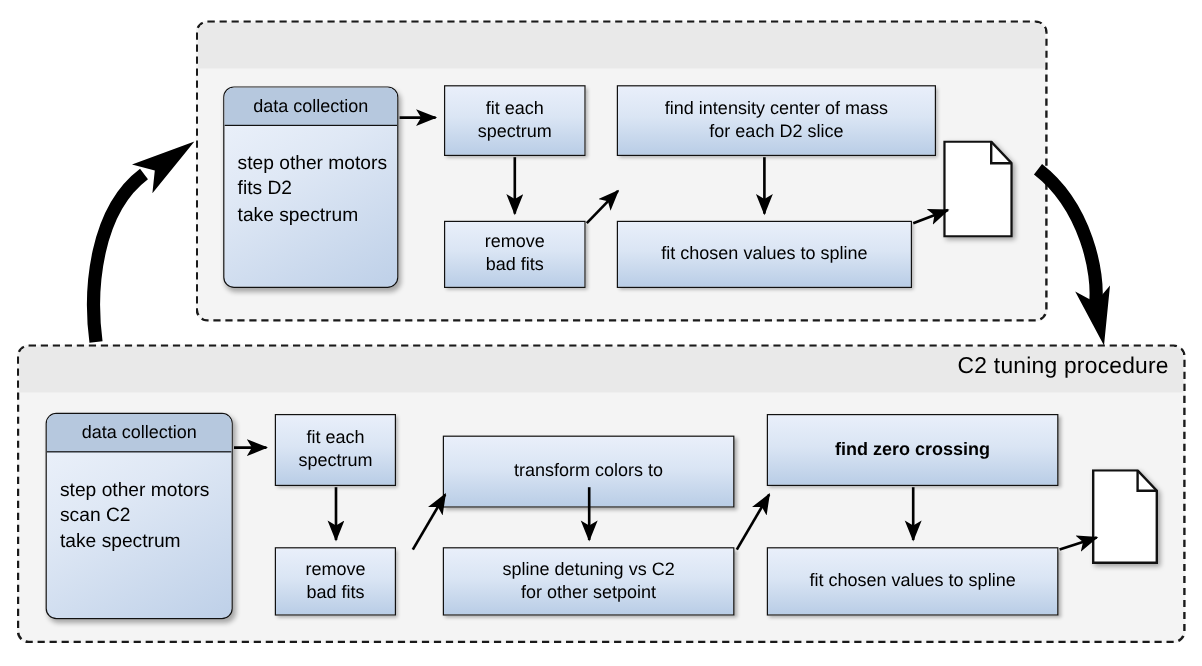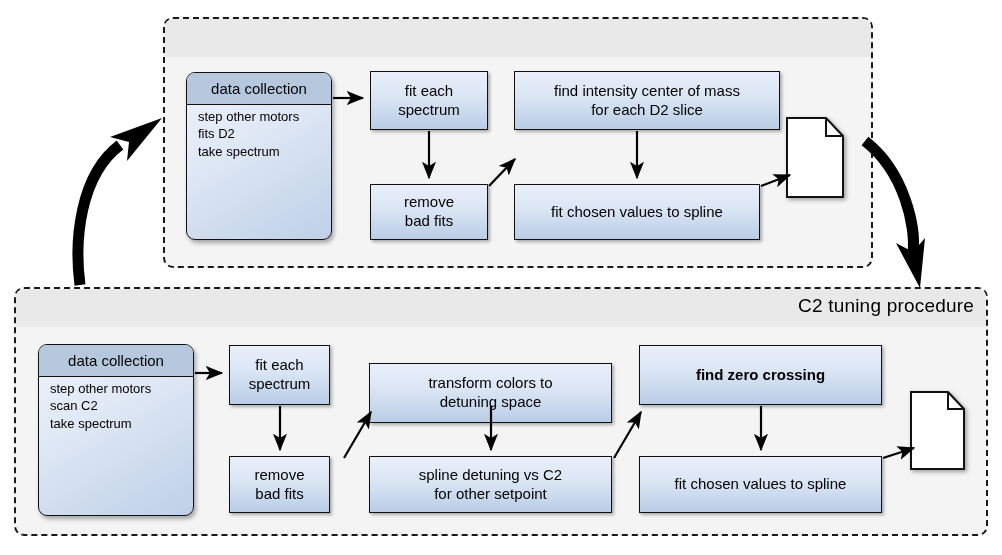--- a/index.html
+++ b/index.html
@@ -75,22 +75,22 @@
     height: 31px;
     background: #b6c8de;
     border-bottom: 1.5px solid #111111;
     display: flex;
     align-items: center;
     justify-content: center;
     font-size: 15px;
     color: #000000;
   }
   .dcbox-body {
-    padding: 3px 0 0 11px;
-    font-size: 13px;
+    padding: 21px 0 0 11px;
+    font-size: 16px;
     color: #000000;
     line-height: 1.33;
   }
   .dcbox-body div { white-space: nowrap; }
 
   
   .docwrap { position: absolute; }
   .doclabel {
     position: absolute;
     top: -22px;
@@ -192,21 +192,20 @@
   <div class="box" style="left:229px; top:456px; width:101px; height:57px;">
     <div>
       <span>remove</span>
       <span>bad fits</span>
     </div>
   </div>
 
   <div class="box" style="left:369px; top:363px; width:243px; height:60px;">
     <div>
       <span>transform colors to</span>
-      <span>detuning space</span>
     </div>
   </div>
 
   <div class="box" style="left:369px; top:456px; width:243px; height:57px;">
     <div>
       <span>spline detuning vs C2</span>
       <span>for other setpoint</span>
     </div>
   </div>
 

